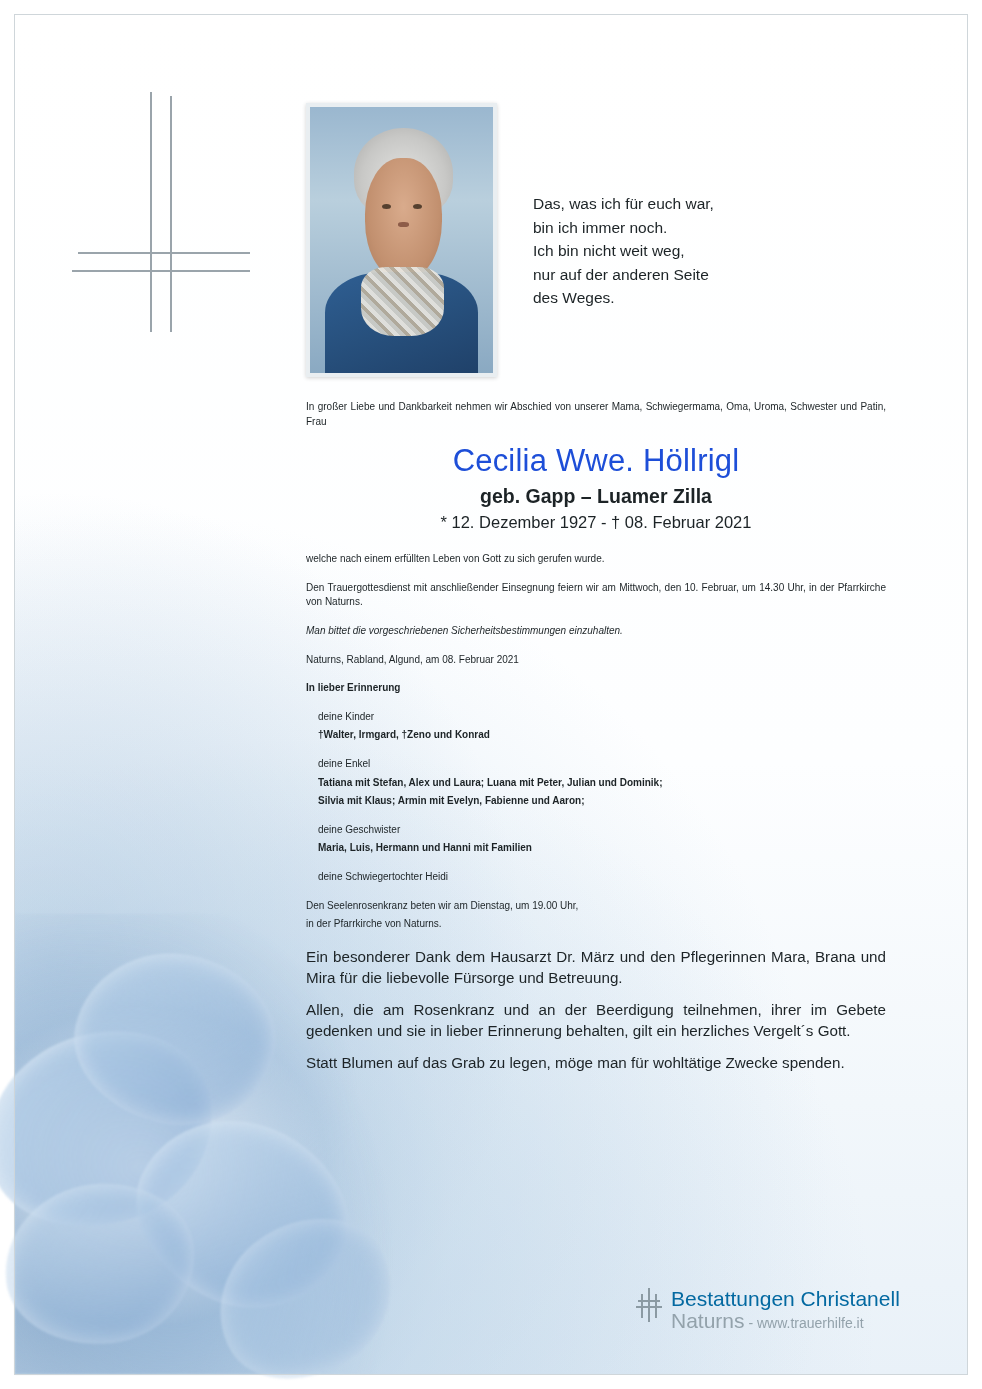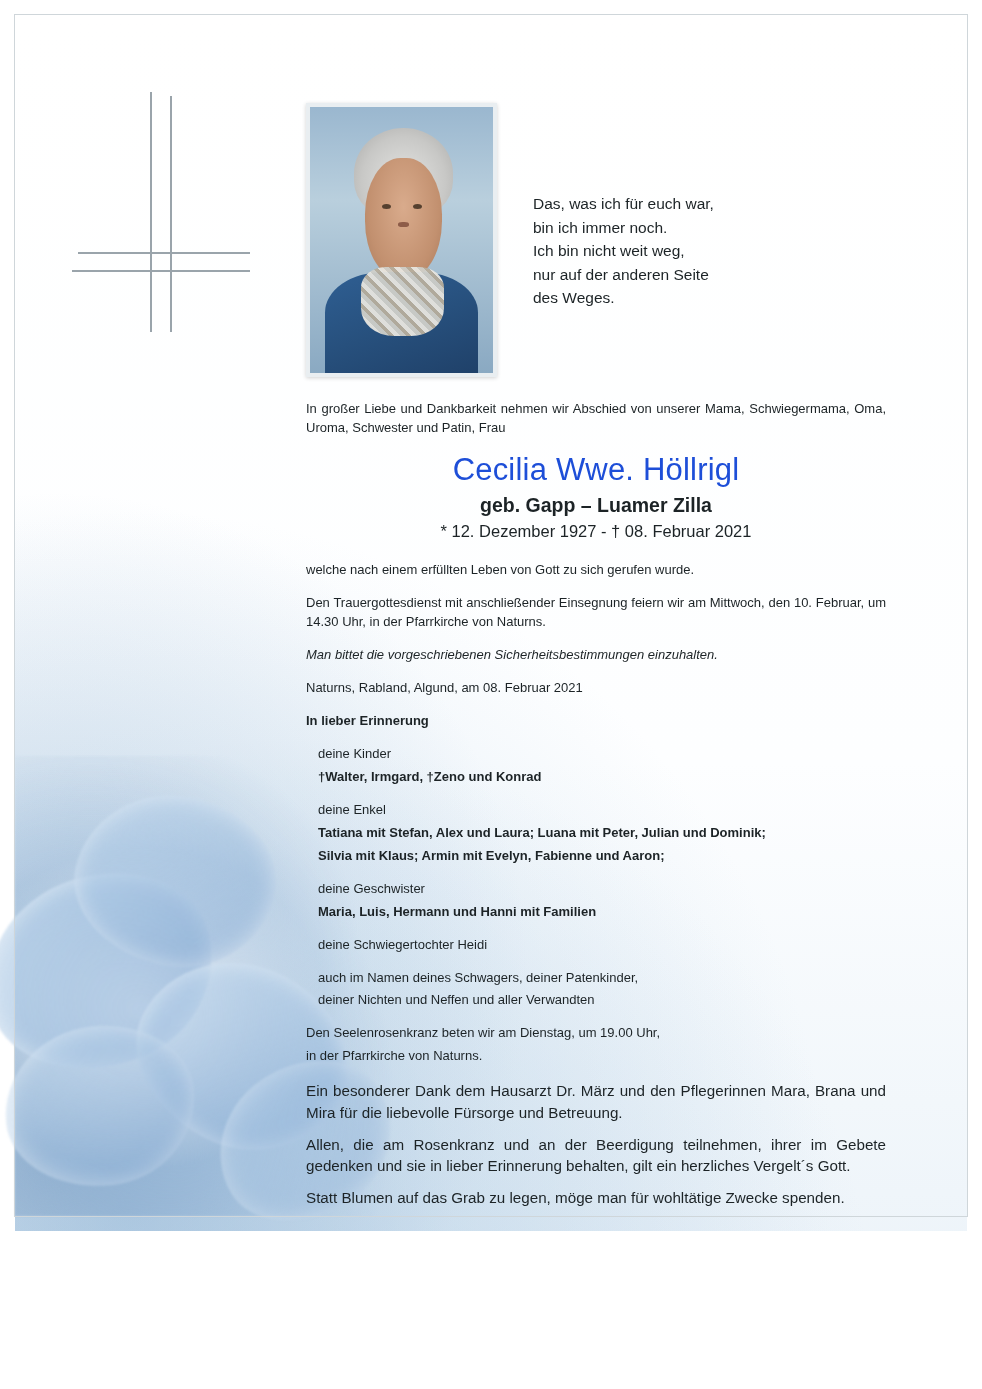--- a/index.html
+++ b/index.html
@@ -6,21 +6,21 @@
     margin: 0;
     padding: 0;
     background: #ffffff;
   }
   body {
     font-family: "Liberation Sans", sans-serif;
   }
   .page {
     position: relative;
     width: 982px;
-    height: 1231px;
+    height: 1389px;
     overflow: hidden;
     background: #ffffff;
   }
   
   .frame {
     position: absolute;
     left: 14px;
     top: 14px;
     right: 14px;
     bottom: 14px;
@@ -160,21 +160,21 @@
   }
   .content {
     position: absolute;
     left: 306px;
     top: 400px;
     width: 580px;
     color: #1c2326;
   }
   .content p {
     margin: 0 0 14px 0;
-    font-size: 13px;
+    font-size: 10px;
     line-height: 1.46;
   }
   .tight { margin-bottom: 4px !important; }
   .just { text-align: justify; }
   .italic { font-style: italic; }
   .b { font-weight: bold; }
 
   .name {
     text-align: center;
     font-size: 31px;
@@ -321,24 +321,20 @@
 
       <div class="group">
         <p>deine Geschwister</p>
         <p class="b">Maria, Luis, Hermann und Hanni mit Familien</p>
       </div>
 
       <div class="group">
         <p>deine Schwiegertochter Heidi</p>
       </div>
 
-      <div class="group">
-        <p>auch im Namen deines Schwagers, deiner Patenkinder,</p>
-        <p>deiner Nichten und Neffen und aller Verwandten</p>
-      </div>
 
     </div>
 
     <div class="group">
       <p class="tight">Den Seelenrosenkranz beten wir am Dienstag, um 19.00 Uhr,</p>
       <p>in der Pfarrkirche von Naturns.</p>
     </div>
 
     <div class="bottom-block">
       <p class="just">Ein besonderer Dank dem Hausarzt Dr. März und den Pflegerinnen Mara, Brana und Mira für die liebevolle Fürsorge und Betreuung.</p>

